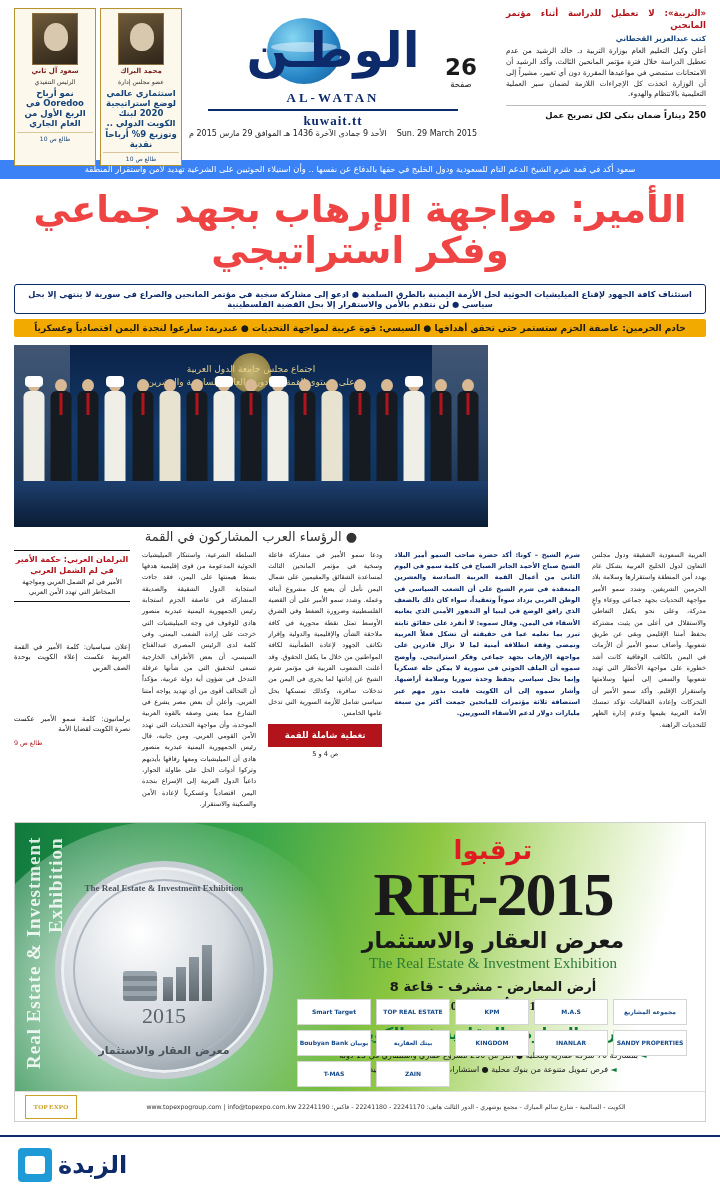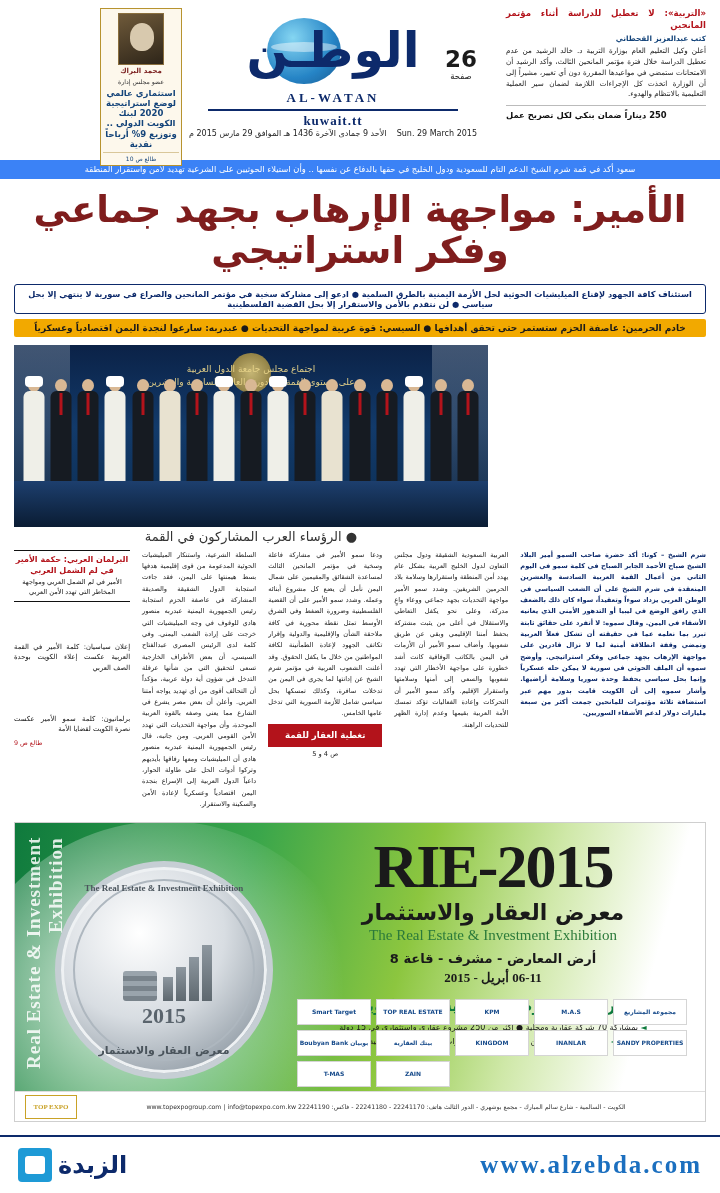--- a/index.html
+++ b/index.html
@@ -23,21 +23,21 @@
   .ad-box { width:82px; border:1px solid #b7932f; background:#fdf8ec; text-align:center; padding:3px 2px; }
   .ad-box .portrait { width:46px; height:52px; margin:1px auto 2px auto; background:linear-gradient(160deg,#6f5a3a,#2e2519); border:1px solid #8a6f3e; position:relative; }
   .ad-box .portrait:after { content:""; position:absolute; left:11px; top:9px; width:24px; height:28px; border-radius:50% 50% 45% 45%; background:#d8c9ae; }
   .ad-box .nm { font-size:7px; color:#7a1e1e; font-weight:bold; line-height:1.25; }
   .ad-box .sub { font-size:6.2px; color:#333; line-height:1.3; margin-top:2px; }
   .ad-box .big { font-size:8.5px; color:#14447a; font-weight:bold; line-height:1.2; margin-top:2px; }
   .ad-box .foot { font-size:6px; color:#14447a; border-top:1px solid #d9c79a; margin-top:3px; padding-top:2px; }
 
   
   .mast-center { width:300px; text-align:center; position:relative; }
-  .pages-badge { position:absolute; right:6px; top:40px; text-align:center; color:#1b1b1b; }
+  .pages-badge { position:absolute; right:6px; top:48px; text-align:center; color:#1b1b1b; }
   .pages-badge .num { font-size:23px; font-weight:bold; line-height:1; }
   .pages-badge .lbl { font-size:8.5px; }
   .logo-wrap { position:relative; height:86px; }
   .logo-ar {
     font-family:"DejaVu Sans","Liberation Sans",sans-serif;
     font-size:49px; font-weight:bold; color:#0d2a6b; letter-spacing:-1px;
     line-height:86px; position:relative; z-index:2;
   }
   .logo-globe {
     position:absolute; left:84px; top:10px; width:74px; height:66px; border-radius:50%;
@@ -47,28 +47,28 @@
   .logo-globe:before { content:""; position:absolute; left:4px; top:24px; width:66px; height:10px; background:rgba(255,255,255,.45); border-radius:50%; }
   .logo-en { font-family:"Liberation Serif",serif; font-size:13px; letter-spacing:3px; color:#0d2a6b; font-weight:bold; margin-top:-4px; }
   .logo-rule { height:2px; background:#0d2a6b; margin:3px auto 2px auto; width:250px; }
   .mast-meta { display:flex; flex-direction:row-reverse; justify-content:space-between; font-size:8px; color:#222; padding:0 6px; }
   .kwt { font-family:"Liberation Serif",serif; font-size:13px; color:#0d2a6b; font-weight:bold; margin-top:2px; letter-spacing:1px; }
 
   
   .mast-left { width:200px; font-size:7.2px; color:#222; line-height:1.5; text-align:justify;margin-left:22px; }
   .mast-left .hl { color:#b3131b; font-weight:bold; font-size:8.6px; line-height:1.35; display:block; margin-bottom:2px; }
   .mast-left .byline { color:#14447a; font-weight:bold; font-size:7.4px; margin:2px 0; }
-  .mast-left .strip { margin-top:5px; border-top:1px solid #bbb; padding-top:3px; font-size:8.4px; font-weight:bold; color:#111; text-align:left; }
+  .mast-left .strip { margin-top:5px; border-top:1px solid #bbb; padding-top:3px; font-size:8.4px; font-weight:bold; color:#111; text-align:right; }
 
   
   .topline { background:#3b82f6; color:#fff; font-size:8.4px; text-align:center; padding:4px 6px; line-height:1.3; }
 
   
   .headline-wrap { padding:10px 14px 6px 14px; text-align:center; }
-  .headline { font-size:37px; font-weight:bold; color:#7f1d1d; line-height:1.12; letter-spacing:-.5px; }
+  .headline { font-size:37px; font-weight:bold; color:#ef4444; line-height:1.12; letter-spacing:-.5px; }
 
   .subbar { margin:6px 14px 0 14px; border:1.5px solid #0d2a6b; border-radius:3px; background:#fff; color:#0d2a6b;
             font-size:8.2px; font-weight:bold; text-align:center; padding:4px 6px; }
   .goldbar { margin:5px 14px 0 14px; background:#f2a900; color:#1a1a1a; font-size:9px; font-weight:bold; text-align:center; padding:4px 6px; border-radius:2px; }
 
   
   .photos { display:flex; flex-direction:row-reverse; gap:24px; margin:8px 14px 0 14px; }
   .photo-main { position:relative; width:474px; height:182px; overflow:hidden; background:#0a1f3d; }
   .photo-main .sky { position:absolute; inset:0; background:linear-gradient(180deg,#0b2247 0%,#123a6a 45%,#0b2d52 100%); }
   .photo-main .banner-txt { position:absolute; top:18px; right:100px; left:100px; text-align:center; color:#e8d48a; font-size:9px; line-height:1.5; opacity:.95; }
@@ -120,21 +120,21 @@
   .rie .vert { position:absolute; left:8px; top:14px; writing-mode:vertical-rl; transform:rotate(180deg);
                font-family:"Liberation Serif",serif; font-size:19px; font-weight:bold; color:#ffffff; opacity:.85; letter-spacing:1px; }
   .coin { position:absolute; left:40px; top:38px; width:218px; height:218px; border-radius:50%;
           background:radial-gradient(circle at 38% 32%, #ffffff, #d8dde2 45%, #9aa4ad 78%, #6d7780 100%);
           border:6px solid #c6ced4; box-shadow:0 0 0 3px #eef1f3 inset; }
   .coin .ring { position:absolute; inset:12px; border-radius:50%; border:2px solid #aeb7bf; }
   .coin .ctext-top { position:absolute; top:16px; left:0; right:0; text-align:center; font-family:"Liberation Serif",serif;
                      font-size:9px; color:#4a545c; font-weight:bold; }
   .coin .ctext-bot { position:absolute; bottom:16px; left:0; right:0; text-align:center; font-size:11px; color:#4a545c; font-weight:bold; }
   .coin .year { position:absolute; bottom:44px; left:0; right:0; text-align:center; font-family:"Liberation Serif",serif;
-                font-size:22px; color:#5a646d; font-weight:bold; }
+                font-size:22px; color:#5a646d; font-weight:normal; }
   .coin .bars { position:absolute; left:62px; top:72px; width:96px; height:62px; }
   .coin .bar { position:absolute; bottom:0; width:10px; background:linear-gradient(180deg,#8d979f,#5e686f); }
   .coin .stack { position:absolute; bottom:0; left:0; width:34px; height:30px;
                  background:repeating-linear-gradient(180deg,#9aa4ac 0 5px,#79838b 5px 10px); border-radius:3px; }
   .rie-right { position:absolute; right:16px; top:14px; width:392px; text-align:center; }
   .rie-tarqabu { color:#e11b22; font-size:26px; font-weight:bold; line-height:1; margin-bottom:2px; }
   .rie-title { font-family:"Liberation Serif",serif; font-size:62px; font-weight:bold; color:#1a1a1a; line-height:.95; letter-spacing:-2px; }
   .rie-ar { font-size:22px; font-weight:bold; color:#1a1a1a; margin-top:4px; }
   .rie-en { font-family:"Liberation Serif",serif; font-size:15px; color:#2b7a3a; margin-top:2px; }
   .rie-loc { font-size:13px; font-weight:bold; color:#1a1a1a; margin-top:6px; line-height:1.45; }
@@ -169,20 +169,27 @@
     <div class="mast-grid">
 
       <div class="mast-ads">
         <div class="ad-box">
           <div class="portrait"></div>
           <div class="nm">محمد البراك</div>
           <div class="sub">عضو مجلس إدارة</div>
           <div class="big">استثماري عالمي لوضع استراتيجية 2020 لبنك الكويت الدولي .. وتوزيع 9% أرباحاً نقدية</div>
           <div class="foot">طالع ص 10</div>
         </div>
+        <div class="ad-box">
+          <div class="portrait"></div>
+          <div class="nm">سعود آل ثاني</div>
+          <div class="sub">الرئيس التنفيذي</div>
+          <div class="big">نمو أرباح Ooredoo في الربع الأول من العام الجاري</div>
+          <div class="foot">طالع ص 10</div>
+        </div>
       </div>
 
       <div class="mast-center">
         <div class="pages-badge">
           <div class="num">26</div>
           <div class="lbl">صفحة</div>
         </div>
         <div class="logo-wrap">
           <div class="logo-globe"></div>
           <div class="logo-ar">الوطـن</div>
@@ -332,43 +339,43 @@
 ومن جانبه، قال رئيس الجمهورية اليمنية عبدربه منصور هادي أن الميليشيات ومعها رفاقها بأيديهم وتركوا أدوات الحل على طاولة الحوار، داعياً الدول العربية إلى الإسراع بنجدة اليمن اقتصادياً وعسكرياً لإعادة الأمن والسكينة والاستقرار.</p>
     </div>
 
     <div class="col c3">
       <p>ودعا سمو الأمير في مشاركة فاعلة وسخية في مؤتمر المانحين الثالث لمساعدة الشقائق والمقيمين على شمال اليمن نأمل أن يضع كل مشروع أبنائه وعمله.
 
 وشدد سمو الأمير على أن القضية الفلسطينية وضرورة الضغط وفي الشرق الأوسط تمثل نقطة محورية في كافة ملاحقة الشأن والإقليمية والدولية وإقرار تكاتف الجهود لإعادة الطمأنينة لكافة المواطنين من خلال ما يكفل الحقوق.
 
 وقد أعلنت الشعوب العربية في مؤتمر شرم الشيخ عن إدانتها لما يجري في اليمن من تدخلات سافرة، وكذلك تمسكها بحل سياسي شامل للأزمة السورية التي تدخل عامها الخامس.</p>
       <div class="redbox">
-        <span>تغطية العقار للقمة</span>
+        <span>تغطية شاملة للقمة</span>
       </div>
       <div style="text-align:center;font-size:6.6px;margin-top:2px;">ص 4 و 5</div>
+    </div>
+
+    <div class="col c5">
+      <p class="lead">شرم الشيخ – كونا: أكد حضرة صاحب السمو أمير البلاد الشيخ صباح الأحمد الجابر الصباح في كلمة سمو في اليوم الثاني من أعمال القمة العربية السادسة والعشرين المنعقدة في شرم الشيخ على أن الشعب السياسي في الوطن العربي يزداد سوءاً وتعقيداً، سواء كان ذلك بالضعف الذي رافق الوضع في ليبيا أو التدهور الأمني الذي يعانيه الأشقاء في اليمن.
+
+وقال سموه: لا أتفرد على حقائق ثابتة تبرر بما نعلمه عما في حقيقته أن تشكل فعلاً العربية ونمضي وقفة انطلاقة أمنية لما لا نزال قادرين على مواجهة الإرهاب بجهد جماعي وفكر استراتيجي.
+
+وأوضح سموه أن الملف الحوثي في سورية لا يمكن حله عسكرياً وإنما بحل سياسي يحفظ وحدة سوريا وسلامة أراضيها.
+
+وأشار سموه إلى أن الكويت قامت بدور مهم عبر استضافة ثلاثة مؤتمرات للمانحين جمعت أكثر من سبعة مليارات دولار لدعم الأشقاء السوريين.</p>
     </div>
 
     <div class="col c4">
       <p>العربية السعودية الشقيقة ودول مجلس التعاون لدول الخليج العربية بشكل عام يهدد أمن المنطقة واستقرارها وسلامة بلاد الحرمين الشريفين.
 
 وشدد سمو الأمير مواجهة التحديات بجهد جماعي ووعاء واعٍ مدركة، وعلى نحو يكفل التعاطي والاستقلال في أعلى من يثبت مشتركة بحفظ أمننا الإقليمي وبقي عن طريق شعوبها.
 
 وأضاف سمو الأمير أن الأزمات في اليمن بالكاتب الوفاقية كانت أشد خطورة على مواجهة الأخطار التي تهدد شعوبها والسعي إلى أمنها وسلامتها واستقرار الإقليم.
 
 وأكد سمو الأمير أن التحركات وإعادة الفعاليات تؤكد تمسك الأمة العربية بقيمها وعدم إدارة الظهر للتحديات الراهنة.</p>
-    </div>
-
-    <div class="col c5">
-      <p class="lead">شرم الشيخ – كونا: أكد حضرة صاحب السمو أمير البلاد الشيخ صباح الأحمد الجابر الصباح في كلمة سمو في اليوم الثاني من أعمال القمة العربية السادسة والعشرين المنعقدة في شرم الشيخ على أن الشعب السياسي في الوطن العربي يزداد سوءاً وتعقيداً، سواء كان ذلك بالضعف الذي رافق الوضع في ليبيا أو التدهور الأمني الذي يعانيه الأشقاء في اليمن.
-
-وقال سموه: لا أتفرد على حقائق ثابتة تبرر بما نعلمه عما في حقيقته أن تشكل فعلاً العربية ونمضي وقفة انطلاقة أمنية لما لا نزال قادرين على مواجهة الإرهاب بجهد جماعي وفكر استراتيجي.
-
-وأوضح سموه أن الملف الحوثي في سورية لا يمكن حله عسكرياً وإنما بحل سياسي يحفظ وحدة سوريا وسلامة أراضيها.
-
-وأشار سموه إلى أن الكويت قامت بدور مهم عبر استضافة ثلاثة مؤتمرات للمانحين جمعت أكثر من سبعة مليارات دولار لدعم الأشقاء السوريين.</p>
     </div>
 
   </div>
 
   <div class="rie">
     <div class="swoosh"></div>
     <div class="vert">Real Estate &amp; Investment Exhibition</div>
 
     <div class="coin">
       <div class="ring"></div>
@@ -378,20 +385,21 @@
         <div class="bar" style="left:40px;height:24px;"></div>
         <div class="bar" style="left:53px;height:34px;"></div>
         <div class="bar" style="left:66px;height:44px;"></div>
         <div class="bar" style="left:79px;height:56px;"></div>
       </div>
       <div class="year">2015</div>
       <div class="ctext-bot">معرض العقار والاستثمار</div>
     </div>
 
     <div class="rie-right">
+      <div class="rie-tarqabu">ترقبوا</div>
       <div class="rie-title">RIE-2015</div>
       <div class="rie-ar">معرض العقار والاستثمار</div>
       <div class="rie-en">The Real Estate &amp; Investment Exhibition</div>
       <div class="rie-loc">
         <div>أرض المعارض - مشرف - قاعة 8</div>
         <div class="dt">06-11 أبريل - 2015</div>
       </div>
       <div class="rie-kw">معرض المعارض العقارية في الكويت</div>
       <div class="rie-bullets">
         <div>بمشاركة 70 شركة عقارية ومحلية ● أكثر من 250 مشروع عقاري واستثماري في 15 دولة</div>
@@ -420,16 +428,15 @@
 هاتف: 22241170 - 22241180 - فاكس: 22241190
 www.topexpogroup.com | info@topexpo.com.kw</div>
     </div>
   </div>
 
   <div class="bottombar">
     <div class="zb-logo">
       <div class="mark"></div>
       <div class="txt">الزبدة</div>
     </div>
-    <div class="zb-url">www.alzebda.com</div>
   </div>
 
 </div>
 
 </body></html>

